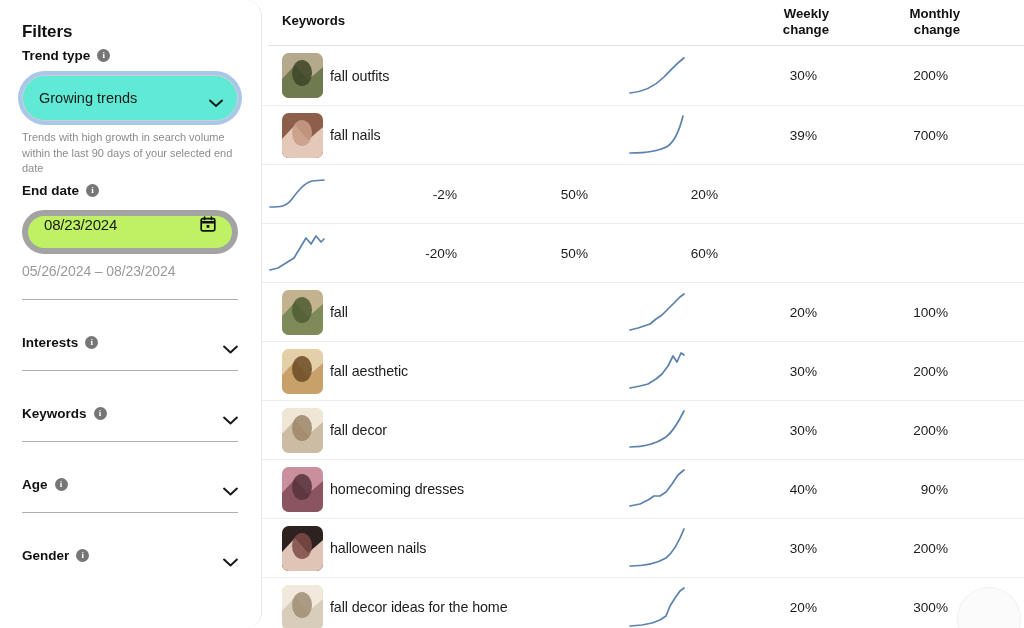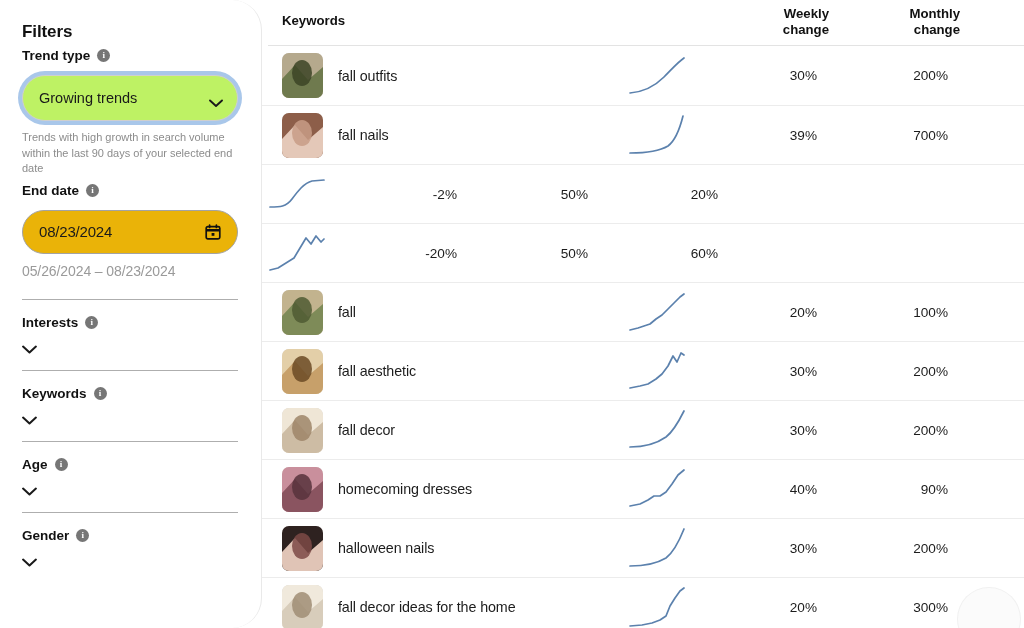--- a/index.html
+++ b/index.html
@@ -15,21 +15,20 @@
   .sidebar {
     position: relative;
     width: 262px; height: 628px;
     background: #ffffff;
     border-right: 1px solid #e9e9e9;
     border-top-right-radius: 16px;
     border-bottom-right-radius: 16px;
     padding: 0 22px;
     overflow: hidden;
     flex: 0 0 262px;
-    border-radius: 30px;
   }
   .filters-title {
     font-size: 17px; font-weight: bold; color: #111111;
     margin-top: 22px; letter-spacing: -0.1px;
   }
   .field-label {
     display: flex; align-items: center; gap: 7px;
     font-size: 13.5px; font-weight: bold; color: #111111;
     margin-top: 6px;
   }
@@ -38,52 +37,52 @@
     width: 13px; height: 13px; border-radius: 50%;
     background: #767676; color: #ffffff;
     font-size: 9px; font-weight: bold;
     font-family: "Liberation Serif", serif;
     line-height: 1;
   }
   .select-wrap {
     position: relative; margin-top: 12px;
     height: 46px; width: 216px;
     border-radius: 24px;
-    background: #bef264;
+    background: #5eead4;
     border: 1px solid #cfcfcf;
     box-shadow: 0 0 0 4px #a9c7ea;
     display: flex; align-items: center;
     padding: 0 14px 0 16px;
   }
   .select-value { font-size: 14.5px; color: #1a1a1a; flex: 1; }
   .chev {
     width: 14px; height: 9px; flex: 0 0 14px; color:#1a1a1a;
   }
   .help-text {
     font-size: 11px; line-height: 1.42; color: #8c8c8c;
     margin-top: 9px; width: 214px;
   }
   .date-wrap {
     position: relative; margin-top: 12px;
     height: 44px; width: 216px;
     border-radius: 22px;
-    background: #eab308;
-    border: 1px solid #a3a3a3;
-    display: flex; align-items: center;
+    background: #bef264;
+    border: 6px solid #a3a3a3;
+    display: flex; align-items: flex-start;
     padding: 0 16px;
   }
   .date-value { font-size: 15px; color: #1a1a1a; flex: 1; letter-spacing: -0.2px; }
   .cal-icon { width: 16px; height: 16px; flex: 0 0 16px; color:#111; }
   .date-range {
     font-size: 14px; color: #9a9a9a; margin-top: 9px; letter-spacing: -0.1px;
   }
   .divider { height: 1px; background: #6b6b6b; opacity:.55; margin: 20px 0 0 0; width: 216px; }
   .accordion {
-    display: flex; align-items: flex-start;
-    width: 216px; height: 46px; margin-top: 4px; flex-direction: column;
+    display: flex; align-items: flex-end;
+    width: 216px; height: 46px; margin-top: 4px;
   }
   .accordion .field-label { margin-top: 0; flex: 1; }
   .acc-chev { width: 15px; height: 9px; color: #1a1a1a; }
 
   
   .main {
     position: relative; flex: 1; height: 628px; background: #fff;
     overflow: hidden;
   }
   .thead {
@@ -107,21 +106,21 @@
   }
 
   .row {
     display: flex; align-items: center;
     height: 59px; padding-left: 6px;
     border-top: 1px solid #ececec;
     position: relative;
   }
   .row:first-of-type { border-top: none; }
   .cell-kw {
-    flex: 0 0 360px; display: flex; align-items: center; gap: 15px;
+    flex: 0 0 360px; display: flex; align-items: center; gap: 7px;
     padding-left: 14px;
   }
   .thumb {
     width: 41px; height: 45px; border-radius: 7px;
     flex: 0 0 41px; overflow: hidden;
     background: #d8d3cb;
     position: relative;
   }
   .thumb svg { display:block; width:100%; height:100%; }
   .kw-label { font-size: 14.3px; color: #1c1c1c; letter-spacing: -0.1px; }

